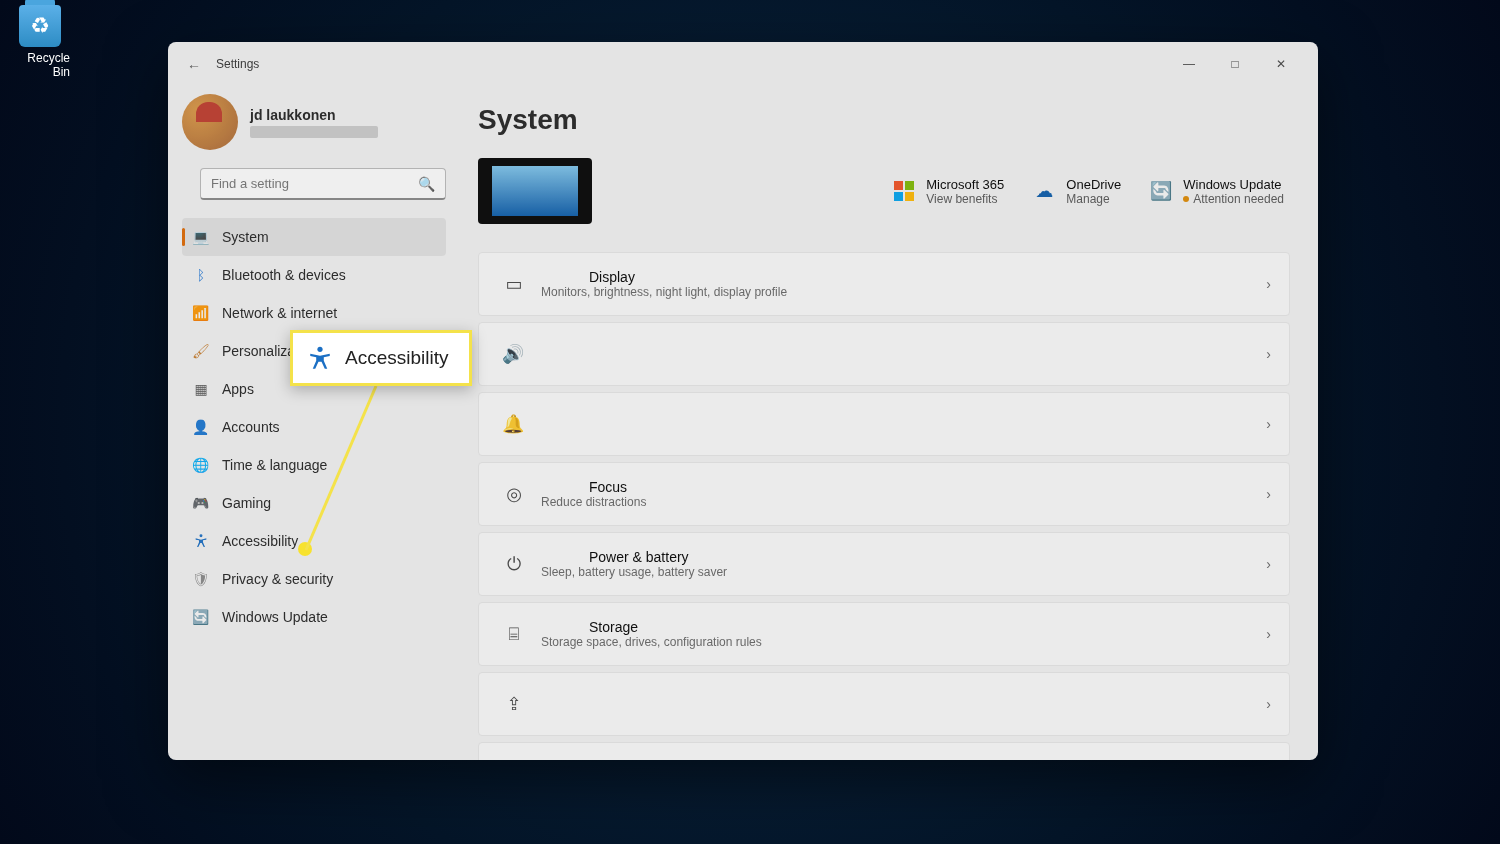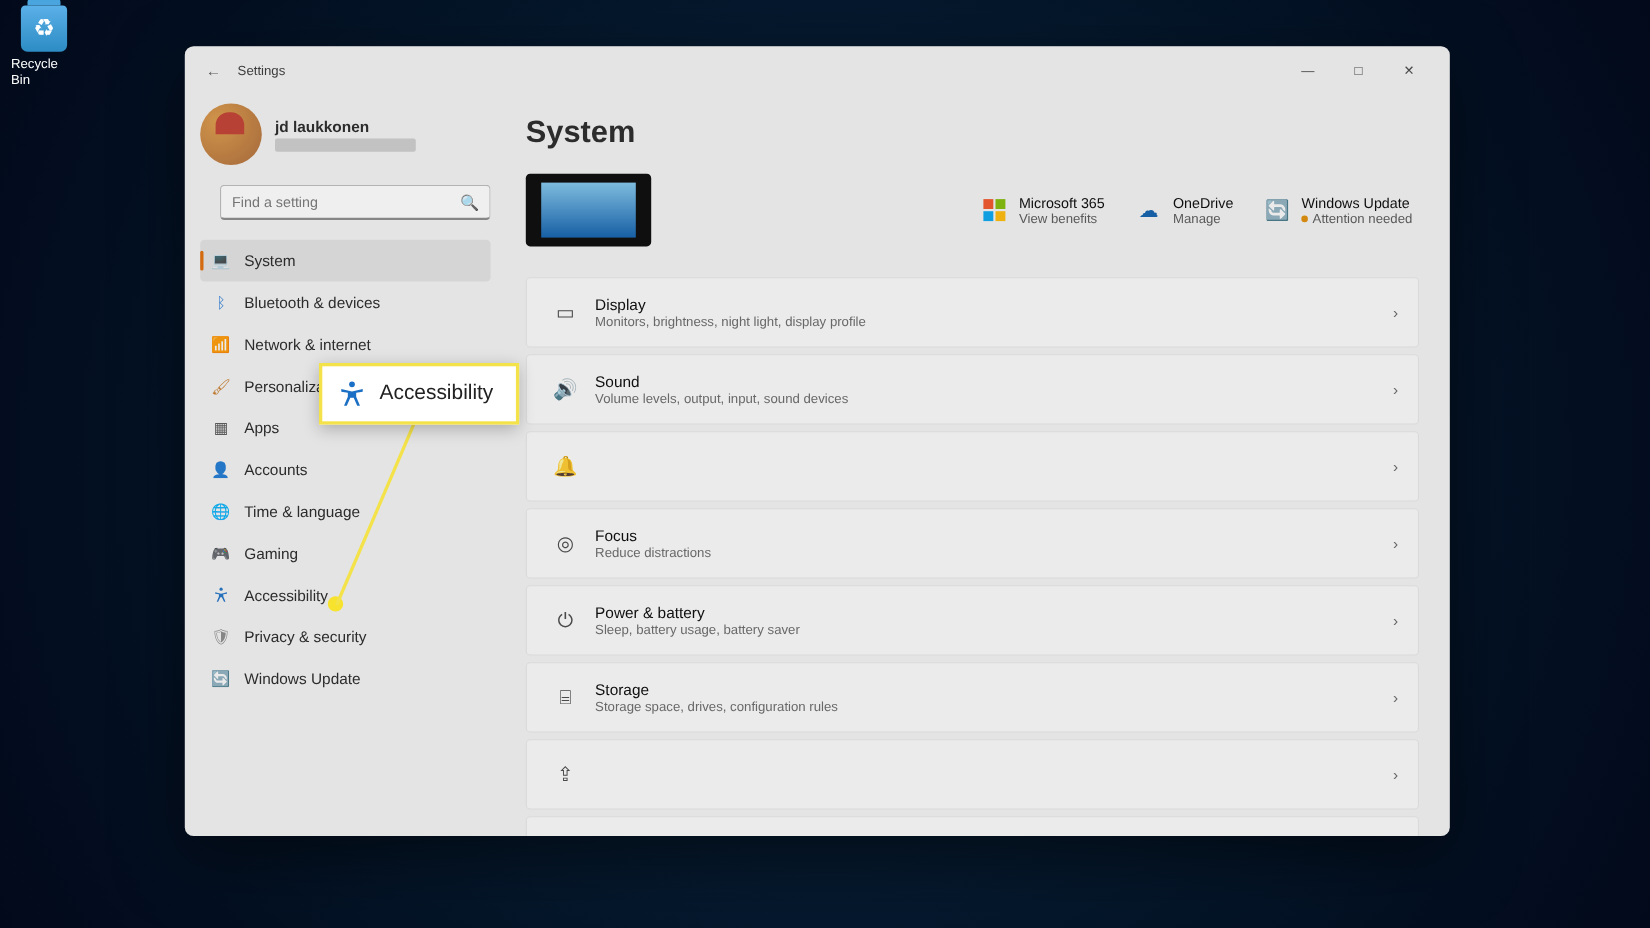--- a/index.html
+++ b/index.html
@@ -1,19 +1,19 @@
 <!DOCTYPE html>
 <html><head>
 <meta charset="utf-8">
 <style>
 * { margin:0; padding:0; box-sizing:border-box; font-family:"Segoe UI",Arial,sans-serif; }
 body { width:1500px; height:844px; background:radial-gradient(circle at 50% 50%,#0a2540 0%,#041528 60%,#02091a 100%); position:relative; overflow:hidden; }
 
 
-.desktop-icon { position:absolute; top:5px; left:10px; width:60px; text-align:left; color:#fff; font-size:12px; }
+.desktop-icon { position:absolute; top:5px; left:10px; width:60px; text-align:right; color:#fff; font-size:12px; }
 .desktop-icon .trash { width:42px; height:42px; margin:0 auto 4px; background:linear-gradient(#5bb0e8,#2d8cc4); border-radius:4px 4px 6px 6px; position:relative; }
 .desktop-icon .trash:before { content:""; position:absolute; top:-6px; left:6px; right:6px; height:6px; background:#4aa5de; border-radius:3px 3px 0 0; }
 .desktop-icon .trash:after { content:"♻"; position:absolute; inset:0; display:flex; align-items:center; justify-content:center; font-size:22px; color:#fff; }
 
 
 .window { position:absolute; top:42px; left:168px; width:1150px; height:718px; background:#f3f3f3; border-radius:8px; overflow:hidden; box-shadow:0 20px 60px rgba(0,0,0,.5); }
 
 
 .dim { position:absolute; inset:0; background:rgba(120,120,120,.12); pointer-events:none; }
 
@@ -55,21 +55,21 @@
 .quick { margin-left:auto; display:flex; gap:28px; }
 .quick .q { display:flex; align-items:center; gap:10px; }
 .quick .qico { width:24px; height:24px; display:flex; align-items:center; justify-content:center; font-size:18px; }
 .quick .qlab { font-size:13px; font-weight:400; }
 .quick .qsub { font-size:12px; color:#555; display:flex; align-items:center; gap:4px; }
 .quick .dot { width:6px; height:6px; border-radius:50%; background:#e08a00; display:inline-block; }
 
 .cards { display:flex; flex-direction:column; gap:6px; }
 .card { background:#fbfbfb; border:1px solid #e7e7e7; border-radius:4px; height:64px; display:flex; align-items:center; padding:0 18px; cursor:pointer; }
 .card .cico { width:34px; display:flex; align-items:center; justify-content:center; font-size:18px; color:#444; margin-right:10px; }
-.card .ct { font-size:14px; font-weight:500; }
+.card .ct { font-size:14px; font-weight:500;margin-left:48px; }
 .card .cs { font-size:12px; color:#666; }
 .card .chev { margin-left:auto; color:#666; font-size:14px; }
 
 
 .callout { position:absolute; top:330px; left:290px; width:182px; height:56px; background:#fff; border:3px solid #f4e24a; display:flex; align-items:center; gap:12px; padding:0 14px; box-shadow:0 4px 14px rgba(0,0,0,.25); z-index:20; }
 .callout .aicon { width:26px; height:26px; }
 .callout .aicon svg { width:26px; height:26px; }
 .callout .atxt { font-size:19px; color:#222; }
 .leader { position:absolute; z-index:19; pointer-events:none; }
 .marker { position:absolute; top:542px; left:298px; width:14px; height:14px; background:#f7e22e; border-radius:50%; z-index:18; }
@@ -213,24 +213,20 @@
           <div class="card">
             <div class="cico">▭</div>
             <div>
               <div class="ct">Display</div>
               <div class="cs">Monitors, brightness, night light, display profile</div>
             </div>
             <div class="chev">›</div>
           </div>
           <div class="card">
             <div class="cico">🔊</div>
-            <div>
-              <div class="ct">Sound</div>
-              <div class="cs">Volume levels, output, input, sound devices</div>
-            </div>
             <div class="chev">›</div>
           </div>
           <div class="card">
             <div class="cico">🔔</div>
             <div class="chev">›</div>
           </div>
           <div class="card">
             <div class="cico">◎</div>
             <div>
               <div class="ct">Focus</div>

